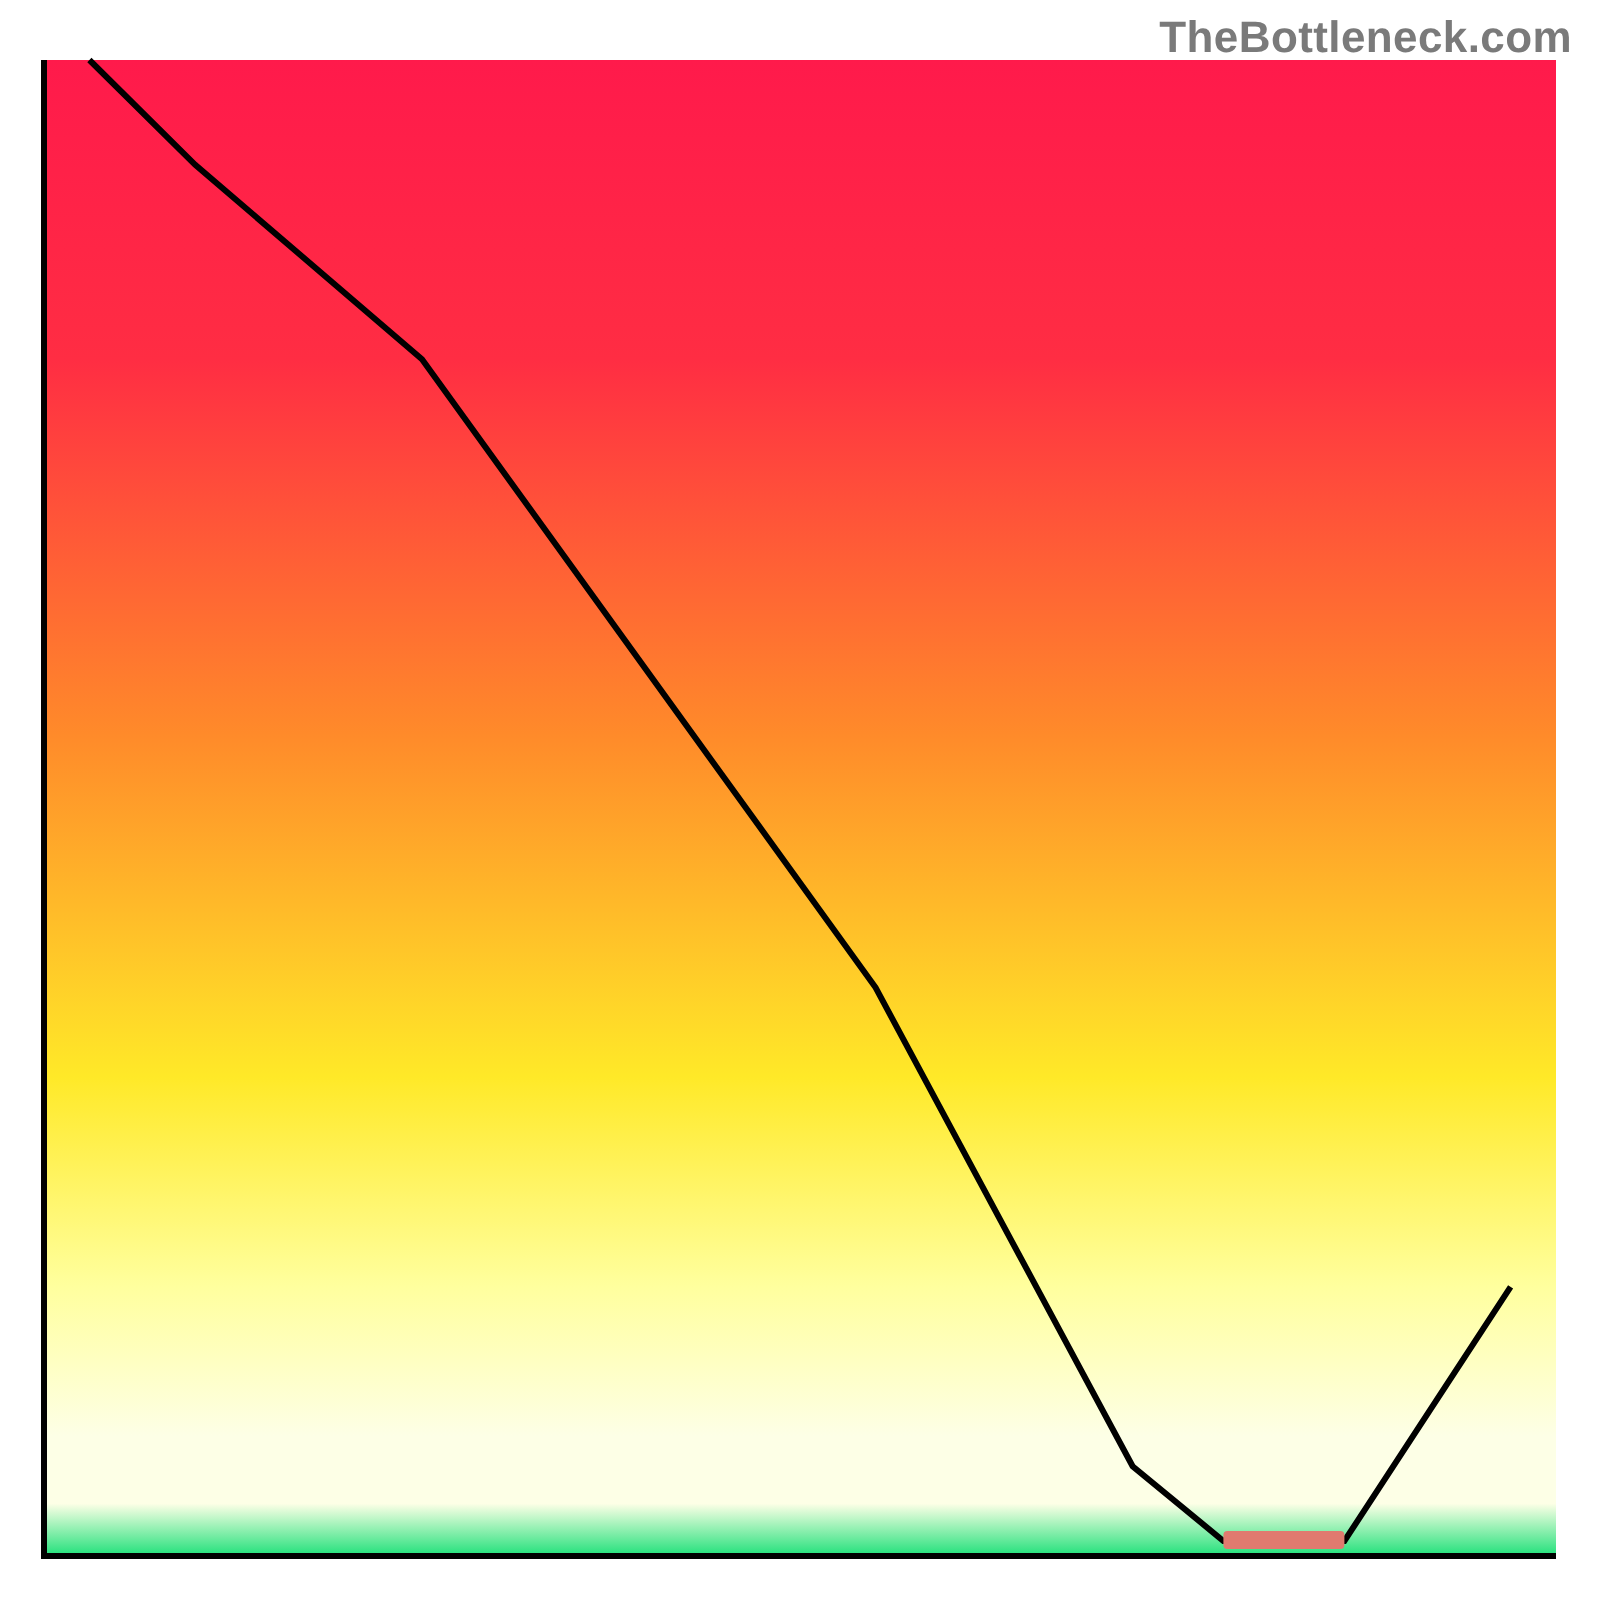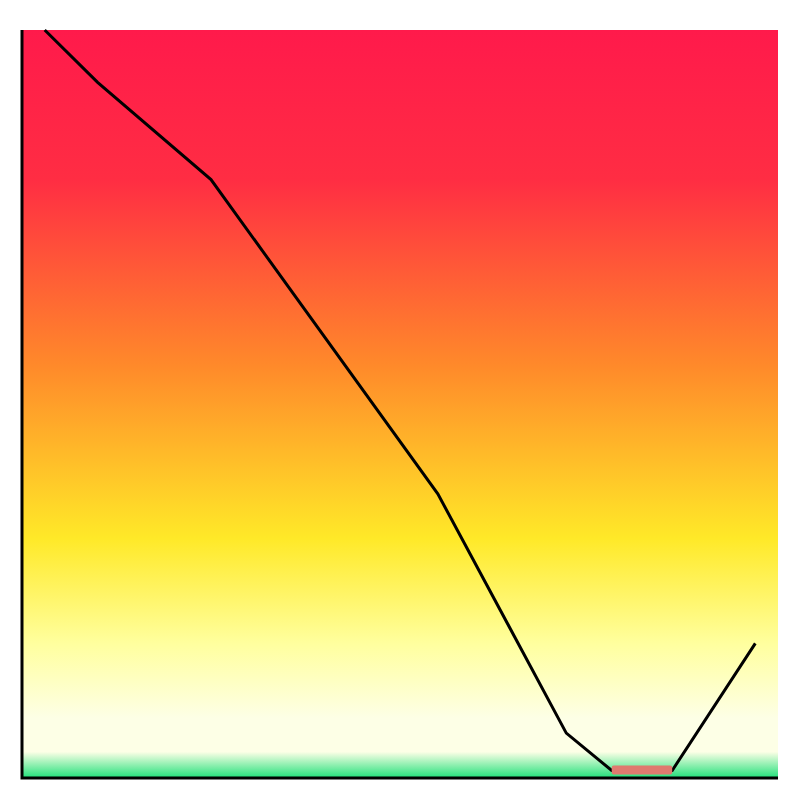--- a/index.html
+++ b/index.html
@@ -28,20 +28,21 @@
     position: absolute;
     left: 0;
     top: 0;
   }
 </style>
 </head>
 <body>
 
 <div class="stage">
 
+  <div class="watermark">TheBottleneck.com</div>
 
   <svg class="chart" width="800" height="800" viewBox="0 0 800 800">
     <defs>
       <linearGradient id="bg-grad" x1="0" y1="0" x2="0" y2="1">
         <stop id="g0" offset="0%" stop-color="#ff1a4b"></stop>
         <stop id="g1" offset="20%" stop-color="#ff2d43"></stop>
         <stop id="g2" offset="45%" stop-color="#ff8a2a"></stop>
         <stop id="g3" offset="68%" stop-color="#ffe928"></stop>
         <stop id="g4" offset="82%" stop-color="#ffff9e"></stop>
         <stop id="g5" offset="92%" stop-color="#fdffe6"></stop>

